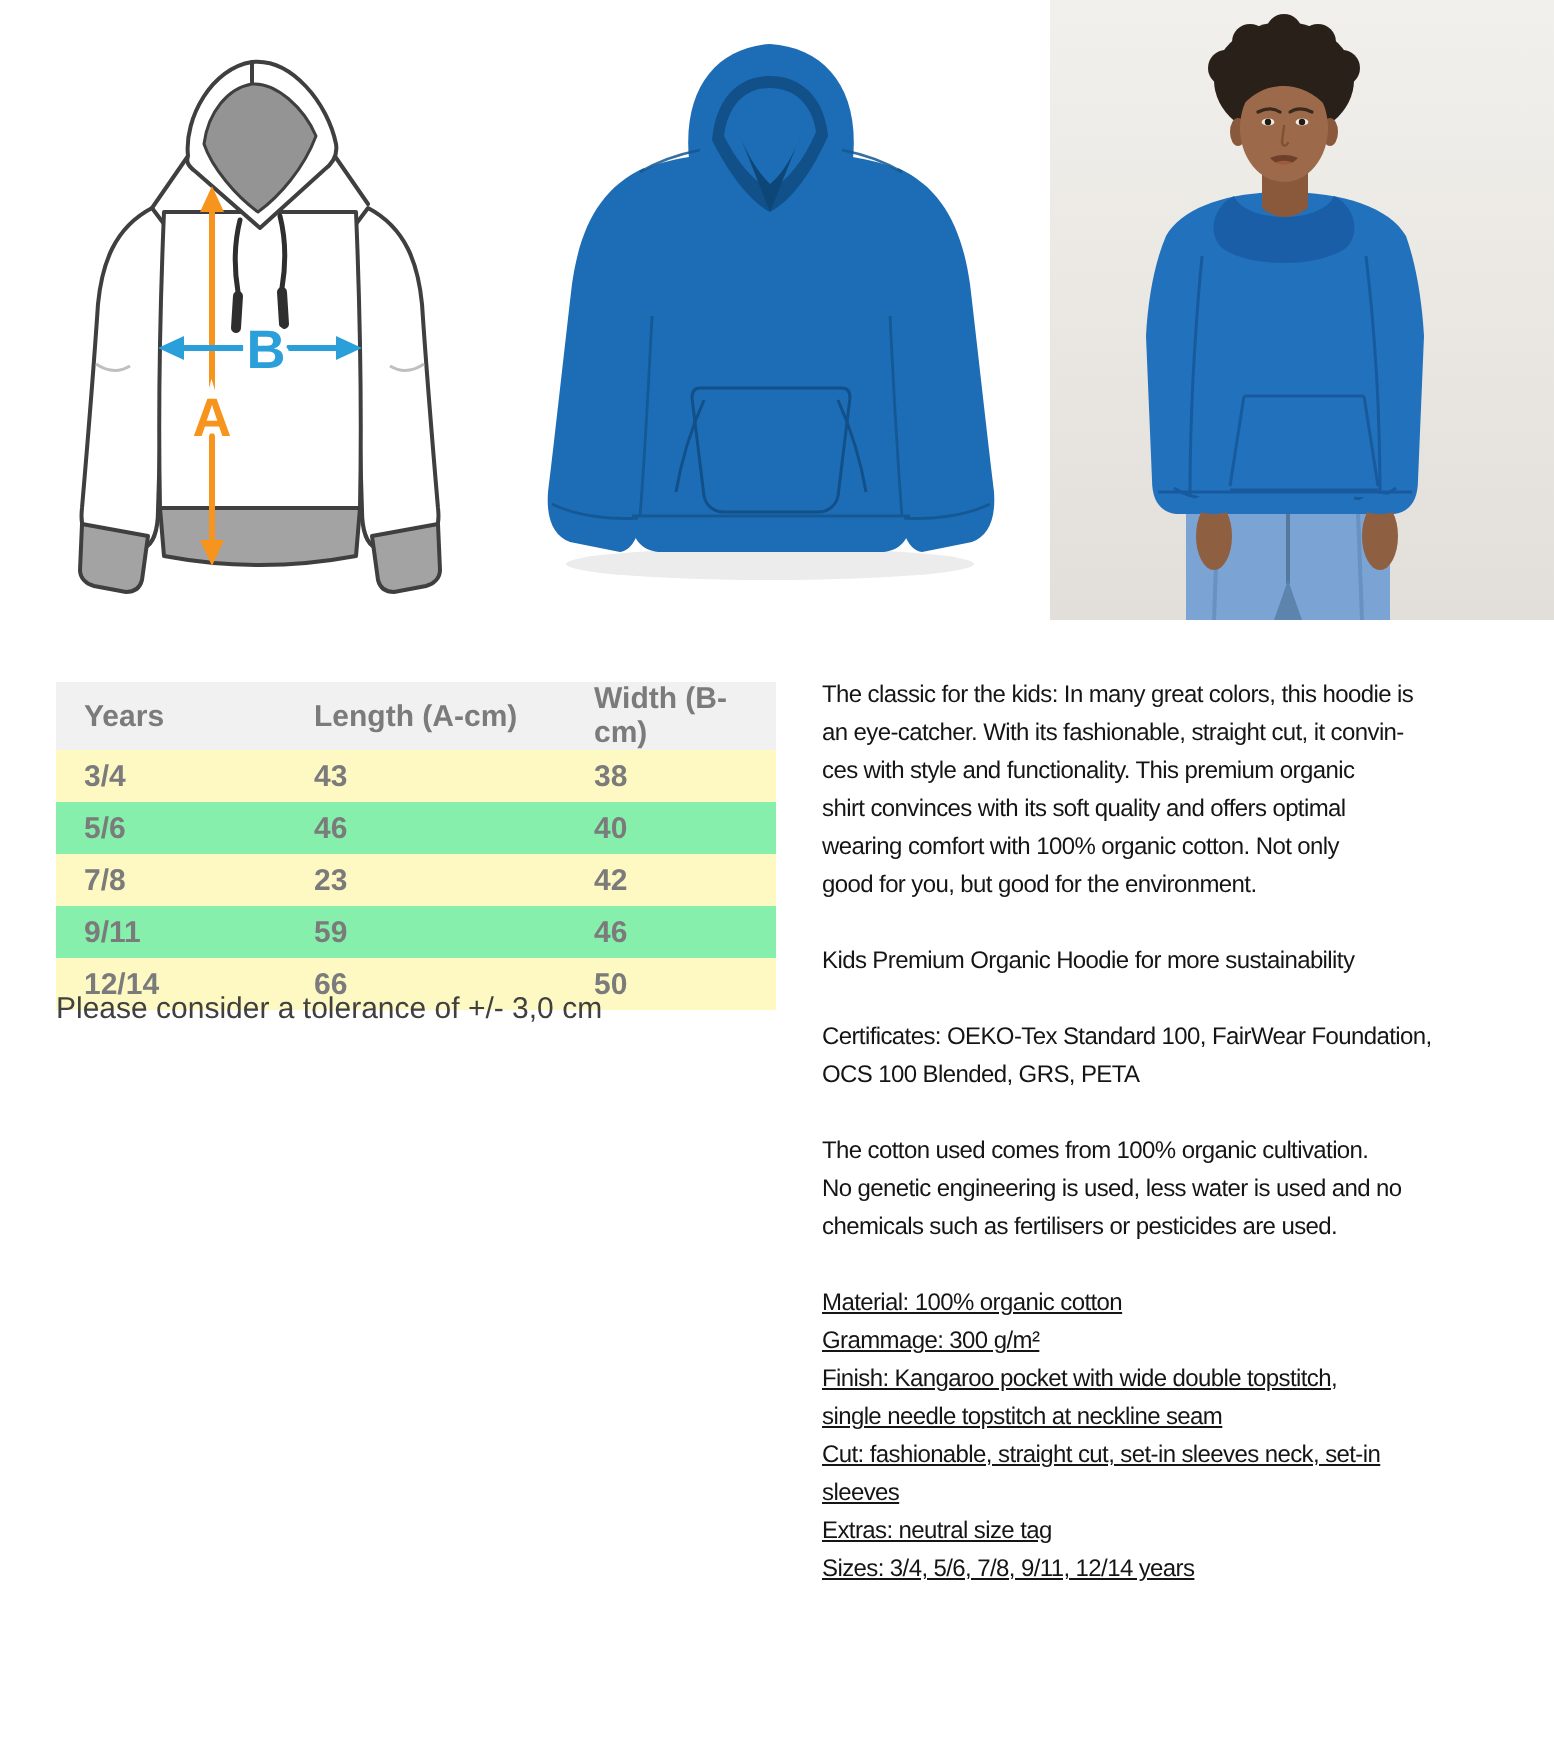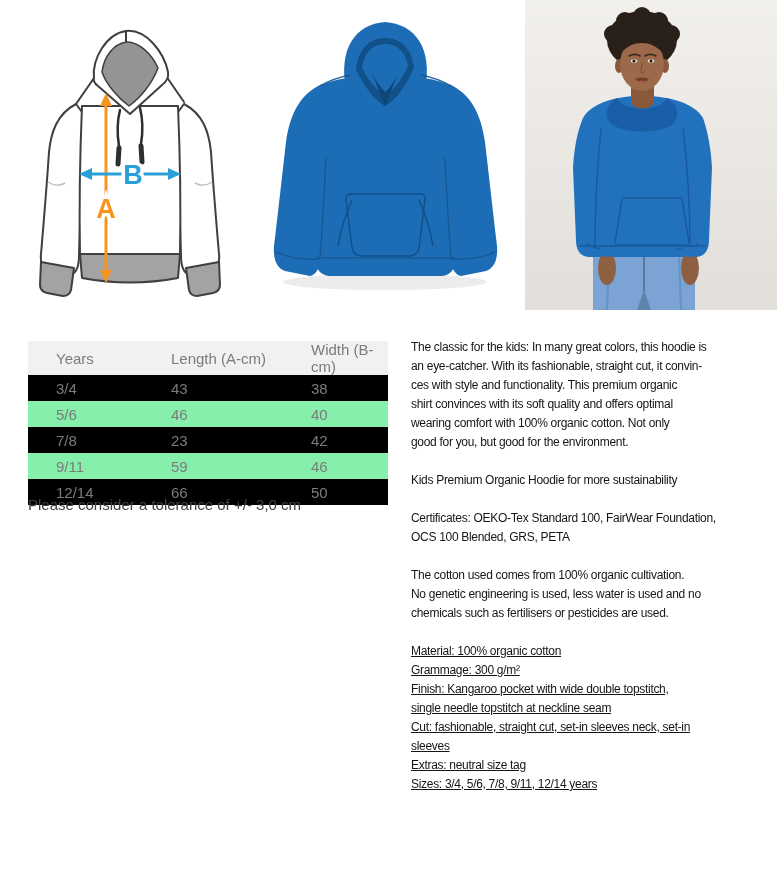--- a/index.html
+++ b/index.html
@@ -18,23 +18,23 @@
     font-weight:bold; font-size:27px;
     paint-order:stroke; stroke:#ffffff; stroke-width:7px;
     text-anchor:middle;
   }
 
   
   .size-table-wrap { position:absolute; left:28px; top:341px; width:360px; }
   table.size-table { width:360px; border-collapse:collapse; table-layout:fixed;
     font-size:15px; color:#7b7b7b; }
   table.size-table th, table.size-table td {
-    height:26px; font-weight:normal; text-align:left; padding-left:28px; vertical-align:middle; }
+    height:26px; font-weight:bold; text-align:left; padding-left:14px; vertical-align:middle; }
   table.size-table thead tr { background:#f1f1f1; }
-  table.size-table tr.shade { background:#000000; }
+  table.size-table tr.shade { background:#fef9c3; }
   table.size-table tr.plain { background:#86efac; }
 
   .tolerance-note { position:absolute; left:28px; top:496px; font-size:15px; color:#404040; }
 
   
   .description { position:absolute; left:411px; top:338px; width:352px;
     font-size:12px; line-height:19px; letter-spacing:-0.3px; color:#151515; }
   .description p { white-space:pre; margin:0 0 19px 0; }
   .description p:last-child { margin-bottom:0;text-decoration:underline; }
 </style>

